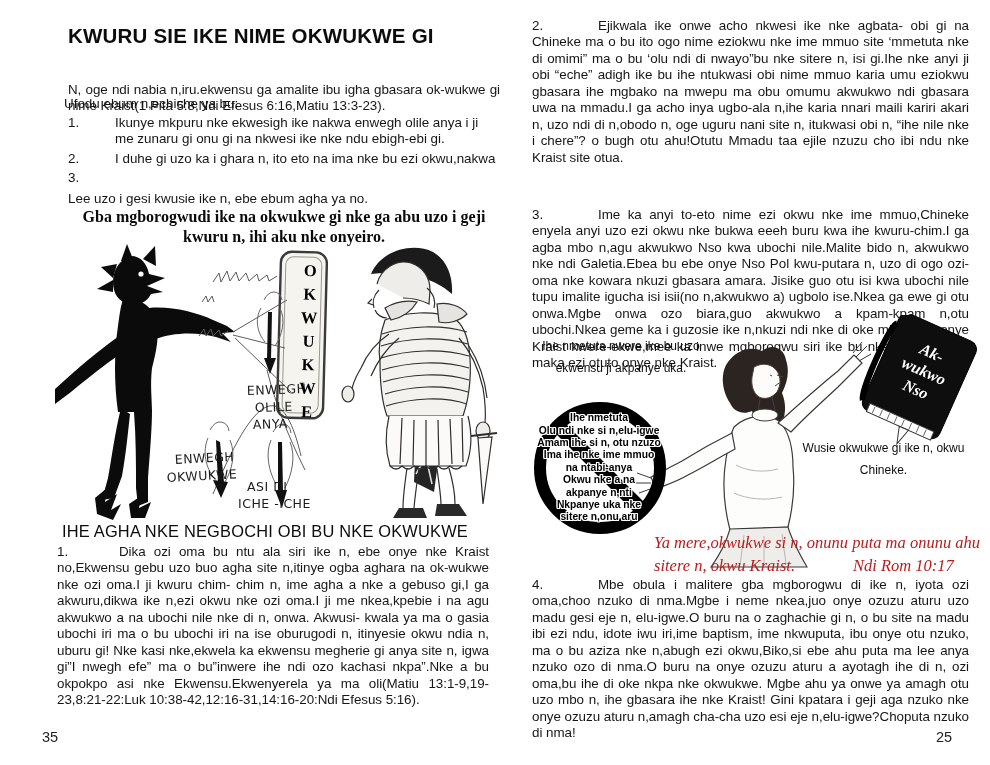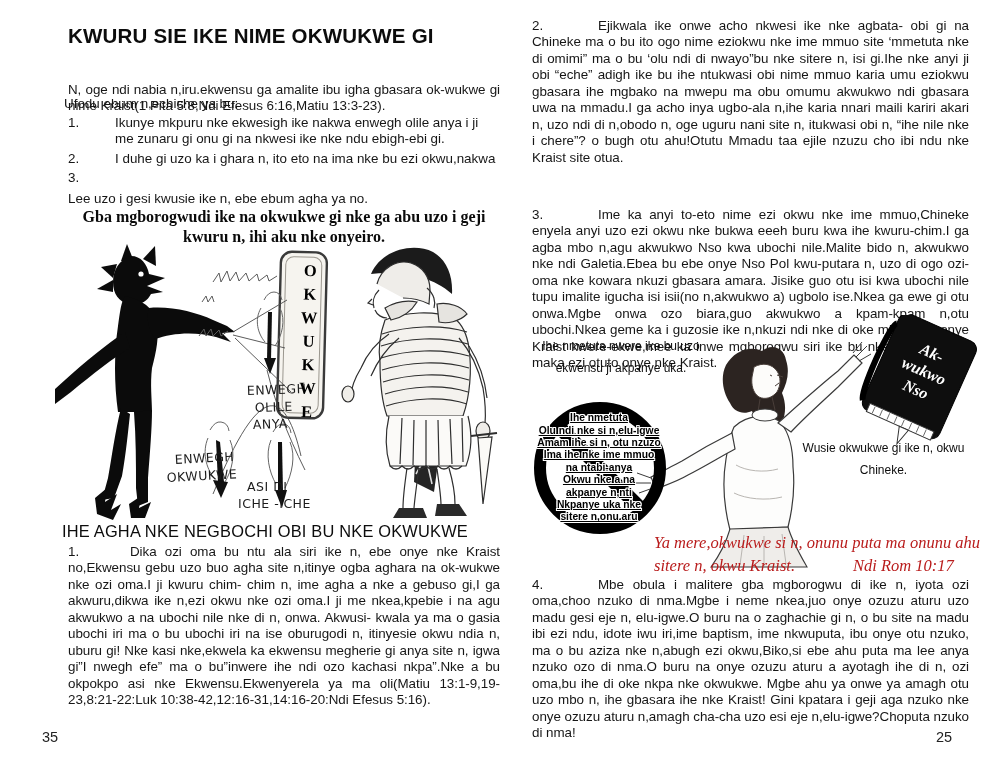--- a/index.html
+++ b/index.html
@@ -26,21 +26,21 @@
   .callout{position:absolute;font-size:12px;line-height:21.5px;text-align:center;color:#0d0d0d;}
   .ban{position:absolute;left:524px;top:398px;width:150px;height:140px;}
   .ban-ring{position:absolute;left:10px;top:4px;width:132px;height:132px;box-sizing:border-box;
             border:12px solid #000;border-radius:50%;}
   .ban-bar{position:absolute;left:11px;top:63px;width:130px;height:14px;background:#000;
            transform:rotate(45deg);}
   .ban-lines{position:absolute;left:0;top:8px;width:150px;height:124px;display:flex;
              flex-direction:column;justify-content:center;align-items:center;
              font-weight:700;font-size:10.3px;line-height:12.4px;text-align:center;color:#000;
              text-shadow:-1px -1px 0 #fff,1px -1px 0 #fff,-1px 1px 0 #fff,1px 1px 0 #fff,
-                         0 -1px 0 #fff,0 1px 0 #fff,-1px 0 0 #fff,1px 0 0 #fff;text-decoration:underline;}
+                         0 -1px 0 #fff,0 1px 0 #fff,-1px 0 0 #fff,1px 0 0 #fff;}
   .quote{position:absolute;left:612px;top:531px;width:360px;
          font-family:"Liberation Serif",serif;font-style:italic;font-size:16.5px;
          line-height:23px;color:#b91c1c;margin-left:42px;}
   .quote .l2{display:flex;}
   .quote .ref{margin-left:58px;}
   svg text{user-select:none;}
   .handlbl{font-family:"DejaVu Sans",sans-serif;font-size:12.5px;fill:#1c1c1c;letter-spacing:0.5px;}
 </style>
 </head>
 <body>
@@ -162,21 +162,21 @@
         <path d="M394,226 C398,240 400,252 400,262 M382,227 C384,241 386,254 386,263"></path>
         <path d="M344,266 L368,266 L372,276 L338,276 Z" fill="#2a2a2a" stroke="none"></path>
         <path d="M382,262 L404,262 L412,274 L380,274 Z" fill="#2a2a2a" stroke="none"></path>
       </g>
     </svg>
 
     <div class="shield-word">OKWUKWE</div>
 
     <div class="sechead" style="left:62px;top:522px;width:444px;">IHE AGHA NKE NEGBOCHI OBI BU NKE OKWUKWE</div>
 
-    <div class="para" style="left:68px;top:544px;width:432px;">
+    <div class="para" style="left:57px;top:544px;width:432px;">
       <span class="pnum" style="width:62px;">1.</span><span>Dika ozi oma bu ntu ala siri ike n, ebe onye nke Kraist no,Ekwensu  gebu uzo buo agha site n,itinye ogba aghara na ok-wukwe nke ozi oma.I ji kwuru chim- chim n, ime agha a nke a gebuso gi,I ga akwuru,dikwa ike n,ezi okwu nke ozi oma.I ji me nkea,kpebie i na agu akwukwo a na ubochi nile nke di n, onwa. Akwusi- kwala ya ma o gasia ubochi iri ma o bu ubochi iri na ise oburugodi n, itinyesie okwu ndia n, uburu gi! Nke kasi nke,ekwela ka ekwensu megherie gi anya site n, igwa gi”I nwegh efe” ma o bu”inwere ihe ndi ozo kachasi nkpa”.Nke  a bu okpokpo asi nke Ekwensu.Ekwenyerela ya ma oli(Matiu 13:1-9,19-23,8:21-22:Luk 10:38-42,12:16-31,14:16-20:Ndi Efesus 5:16).</span>
     </div>
 
     <div class="pageno" style="left:42px;top:729px;">35</div>
   </div>
 
   <div>
     <div class="para" style="left:532px;top:18px;width:437px;">
       <span class="pnum" style="width:66px;">2.</span><span>Ejikwala ike onwe acho nkwesi ike nke agbata- obi gi na Chineke ma o bu ito ogo nime eziokwu nke ime mmuo site ‘mmetuta nke di omimi” ma o bu ‘olu ndi di nwayo”bu nke sitere n, isi gi.Ihe nke anyi ji obi “eche” adigh ike bu ihe ntukwasi obi nime mmuo karia umu eziokwu gbasara ihe mgbako na mwepu ma obu omumu akwukwo ndi gbasara uwa na mmadu.I ga acho inya ugbo-ala n,ihe karia nnari maili kariri akari n, uzo ndi di n,obodo n, oge uguru nani site n, itukwasi obi n, “ihe nile nke i chere”? o bugh otu ahu!Otutu Mmadu taa ejile nzuzu cho ibi ndu nke Kraist site otua.</span>
     </div>

